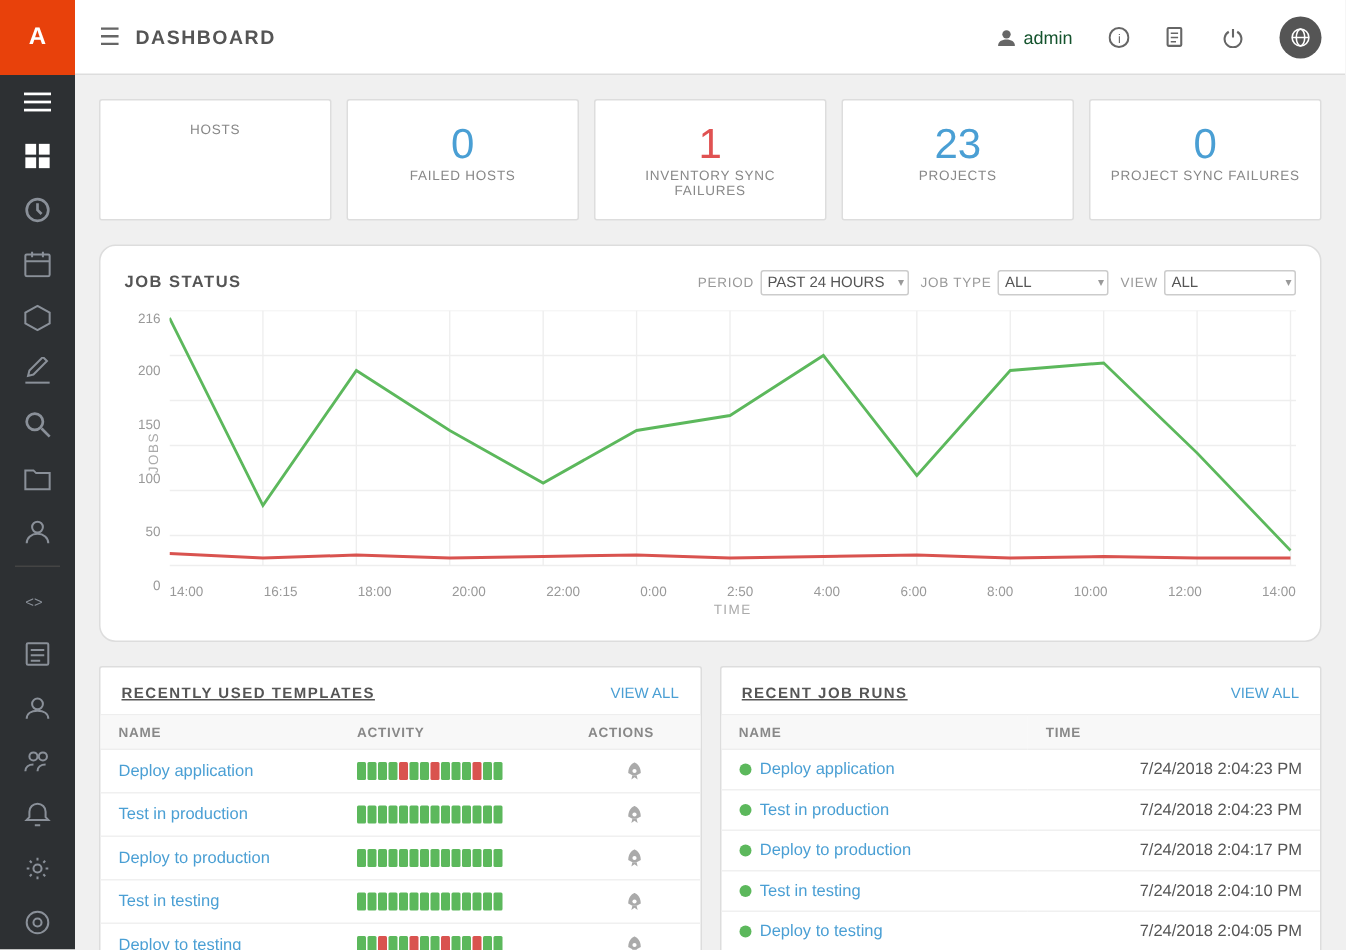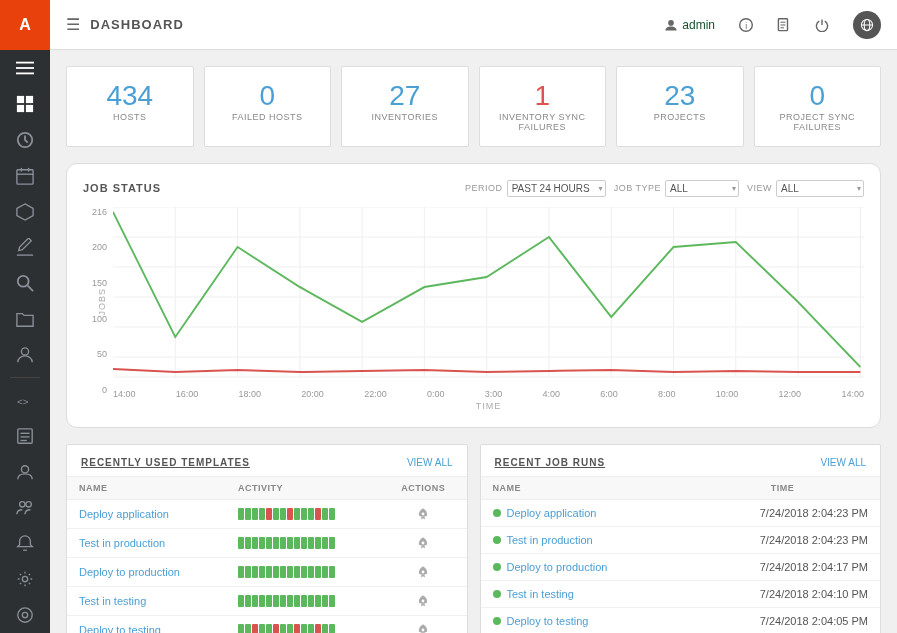--- a/index.html
+++ b/index.html
@@ -49,21 +49,21 @@
     
     .bottom-row { display: flex; gap: 12px; }
     .panel { flex: 1; background: #fff; border: 1px solid #ddd; border-radius: 2px; }
     .panel-header { padding: 12px 14px 8px; display: flex; align-items: center; justify-content: space-between; border-bottom: 1px solid #eee; }
     .panel-title { font-size: 10px; font-weight: 600; text-transform: uppercase; letter-spacing: 1px; color: #555; text-decoration: underline; }
     .view-all { font-size: 10px; color: #4a9fd4; cursor: pointer; text-decoration: none; }
 
     
     .data-table { width: 100%; border-collapse: collapse; }
     .data-table th { font-size: 9px; text-transform: uppercase; letter-spacing: 0.5px; color: #888; padding: 6px 12px; text-align: left; background: #f8f8f8; border-bottom: 1px solid #eee; font-weight: 600; }
-    .data-table th.right { text-align: center; }
+    .data-table th.right { text-align: left; }
     .data-table td { padding: 7px 12px; border-bottom: 1px solid #f0f0f0; font-size: 11px; vertical-align: middle; }
     .data-table tr:last-child td { border-bottom: none; }
     .link-blue { color: #4a9fd4; cursor: pointer; text-decoration: none; }
 
     
     .activity-bars { display: flex; gap: 1px; align-items: center; }
     .act-bar { width: 6px; height: 12px; border-radius: 1px; }
     .act-green { background: #5cb85c; }
     .act-red { background: #d9534f; }
 
@@ -230,30 +230,25 @@
             <line x1="2" y1="10" x2="18" y2="10" stroke="white" stroke-width="1.5"></line>
           </svg>
       </div>
     </div>
   </div>
 
   <div class="content">
 
     <div class="stats-row">
       <div class="stat-card">
-        <div class="stat-value">434</div>
         <div class="stat-label">HOSTS</div>
       </div>
       <div class="stat-card">
         <div class="stat-value">0</div>
         <div class="stat-label">FAILED HOSTS</div>
-      </div>
-      <div class="stat-card">
-        <div class="stat-value">27</div>
-        <div class="stat-label">INVENTORIES</div>
       </div>
       <div class="stat-card">
         <div class="stat-value red">1</div>
         <div class="stat-label">INVENTORY SYNC FAILURES</div>
       </div>
       <div class="stat-card">
         <div class="stat-value">23</div>
         <div class="stat-label">PROJECTS</div>
       </div>
       <div class="stat-card">
@@ -333,26 +328,26 @@
             <line x1="748" y1="0" x2="748" y2="170" stroke="#eee" stroke-width="1"></line>
             <line x1="816" y1="0" x2="816" y2="170" stroke="#eee" stroke-width="1"></line>
 
             <polyline fill="none" stroke="#5cb85c" stroke-width="2" points="0,5 68,130 136,40 204,80 272,115 340,80 408,70 476,30 544,110 612,40 680,35 748,95 816,160"></polyline>
 
             <polyline fill="none" stroke="#d9534f" stroke-width="2" points="0,162 68,165 136,163 204,165 272,164 340,163 408,165 476,164 544,163 612,165 680,164 748,165 816,165"></polyline>
           </svg>
 
           <div style="display:flex;justify-content:space-between;font-size:9px;color:#999;margin-top:2px;padding:0 0;">
             <span>14:00</span>
-            <span>16:00</span>
+            <span>16:15</span>
             <span>18:00</span>
             <span>20:00</span>
             <span>22:00</span>
             <span>0:00</span>
-            <span>3:00</span>
+            <span>2:50</span>
             <span>4:00</span>
             <span>6:00</span>
             <span>8:00</span>
             <span>10:00</span>
             <span>12:00</span>
             <span>14:00</span>
           </div>
           <div style="text-align:center;font-size:9px;color:#aaa;text-transform:uppercase;letter-spacing:1px;margin-top:2px;">TIME</div>
         </div>
       </div>

